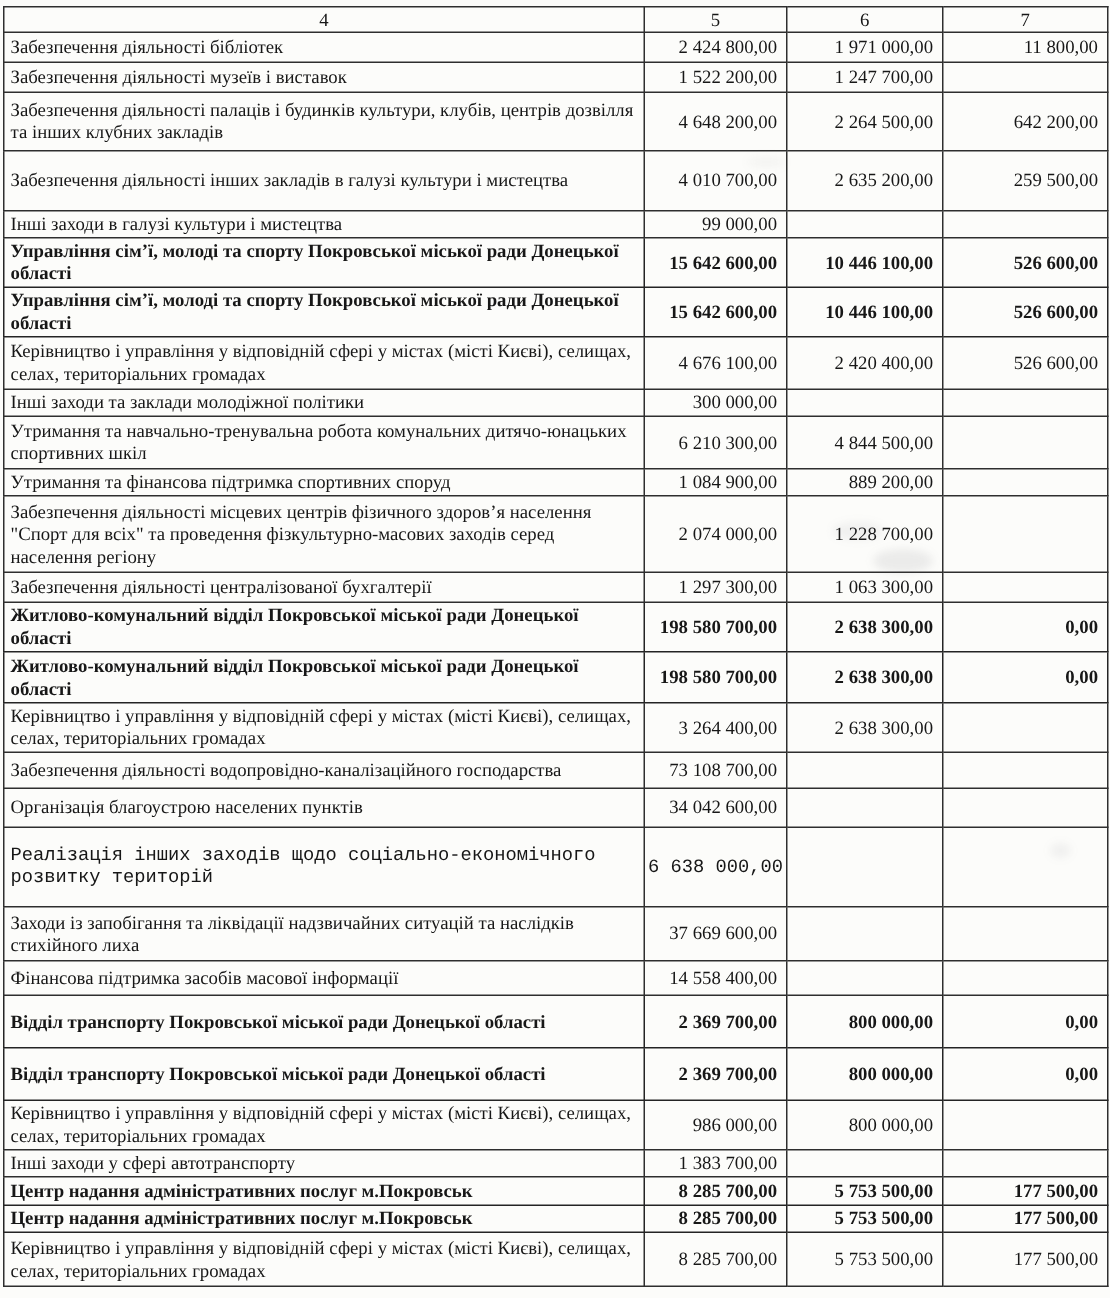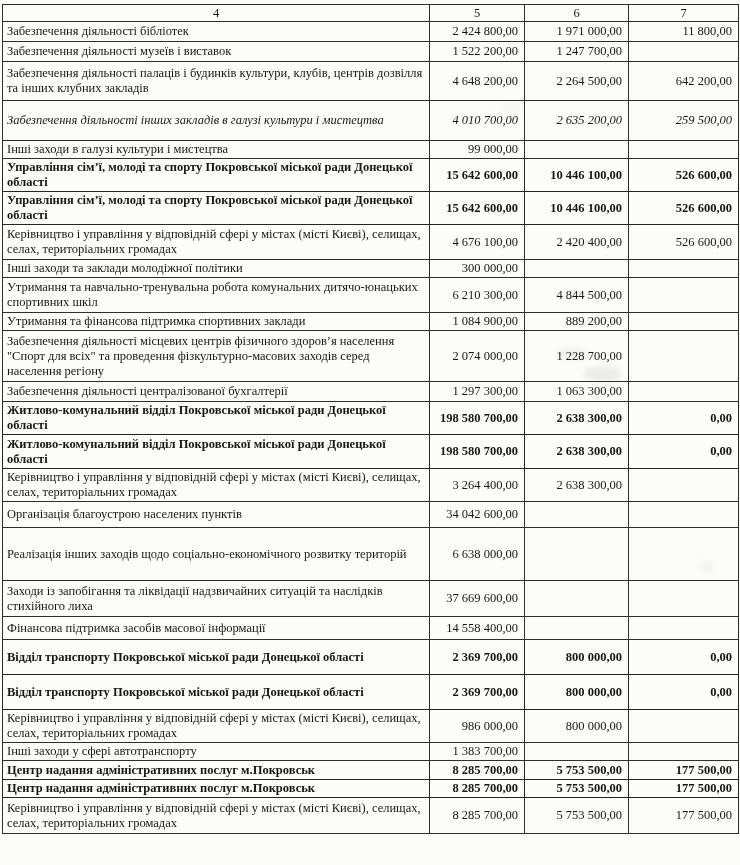--- a/index.html
+++ b/index.html
@@ -98,21 +98,21 @@
           <td class="num">1 522 200,00</td>
           <td class="num">1 247 700,00</td>
           <td class="num"></td>
         </tr>
         <tr style="height: 39px; margin-top: 24px;">
           <td class="name">Забезпечення діяльності палаців і будинків культури, клубів, центрів дозвілля та інших клубних закладів</td>
           <td class="num">4 648 200,00</td>
           <td class="num">2 264 500,00</td>
           <td class="num">642 200,00</td>
         </tr>
-        <tr style="height: 40px; font-style: italic;">
+        <tr style="height: 40px;">
           <td class="name">Забезпечення діяльності інших закладів в галузі культури і мистецтва</td>
           <td class="num">4 010 700,00</td>
           <td class="num">2 635 200,00</td>
           <td class="num">259 500,00</td>
         </tr>
         <tr style="height: 14px;">
           <td class="name">Інші заходи в галузі культури і мистецтва</td>
           <td class="num">99 000,00</td>
           <td class="num"></td>
           <td class="num"></td>
@@ -141,21 +141,21 @@
           <td class="num"></td>
           <td class="num"></td>
         </tr>
         <tr style="height: 35px;">
           <td class="name">Утримання та навчально-тренувальна робота комунальних дитячо-юнацьких спортивних шкіл</td>
           <td class="num">6 210 300,00</td>
           <td class="num">4 844 500,00</td>
           <td class="num"></td>
         </tr>
         <tr style="height: 17px;">
-          <td class="name">Утримання та фінансова підтримка спортивних заклади</td>
+          <td class="name">Утримання та фінансова підтримка спортивних споруд</td>
           <td class="num">1 084 900,00</td>
           <td class="num">889 200,00</td>
           <td class="num"></td>
         </tr>
         <tr style="height: 51px; margin-top: 24px;">
           <td class="name">Забезпечення діяльності місцевих центрів фізичного здоров’я населення "Спорт для всіх" та проведення фізкультурно-масових заходів серед населення регіону</td>
           <td class="num">2 074 000,00</td>
           <td class="num">1 228 700,00</td>
           <td class="num"></td>
         </tr>
@@ -176,27 +176,33 @@
           <td class="num">198 580 700,00</td>
           <td class="num">2 638 300,00</td>
           <td class="num">0,00</td>
         </tr>
         <tr style="height: 33px;">
           <td class="name">Керівництво і управління у відповідній сфері у містах (місті Києві), селищах, селах, територіальних громадах</td>
           <td class="num">3 264 400,00</td>
           <td class="num">2 638 300,00</td>
           <td class="num"></td>
         </tr>
+        <tr style="height: 24px;">
+          <td class="name">Забезпечення діяльності водопровідно-каналізаційного господарства</td>
+          <td class="num">73 108 700,00</td>
+          <td class="num"></td>
+          <td class="num"></td>
+        </tr>
         <tr style="height: 26px; padding-left: 48px;">
           <td class="name">Організація благоустрою населених пунктів</td>
           <td class="num">34 042 600,00</td>
           <td class="num"></td>
           <td class="num"></td>
         </tr>
-        <tr style="height: 53px;">
+        <tr style="height: 53px; font-family: Liberation Mono, monospace;">
           <td class="name">Реалізація інших заходів щодо соціально-економічного розвитку територій</td>
           <td class="num">6 638 000,00</td>
           <td class="num"></td>
           <td class="num"></td>
         </tr>
         <tr style="height: 36px;">
           <td class="name">Заходи із запобігання та ліквідації надзвичайних ситуацій та наслідків стихійного лиха</td>
           <td class="num">37 669 600,00</td>
           <td class="num"></td>
           <td class="num"></td>

